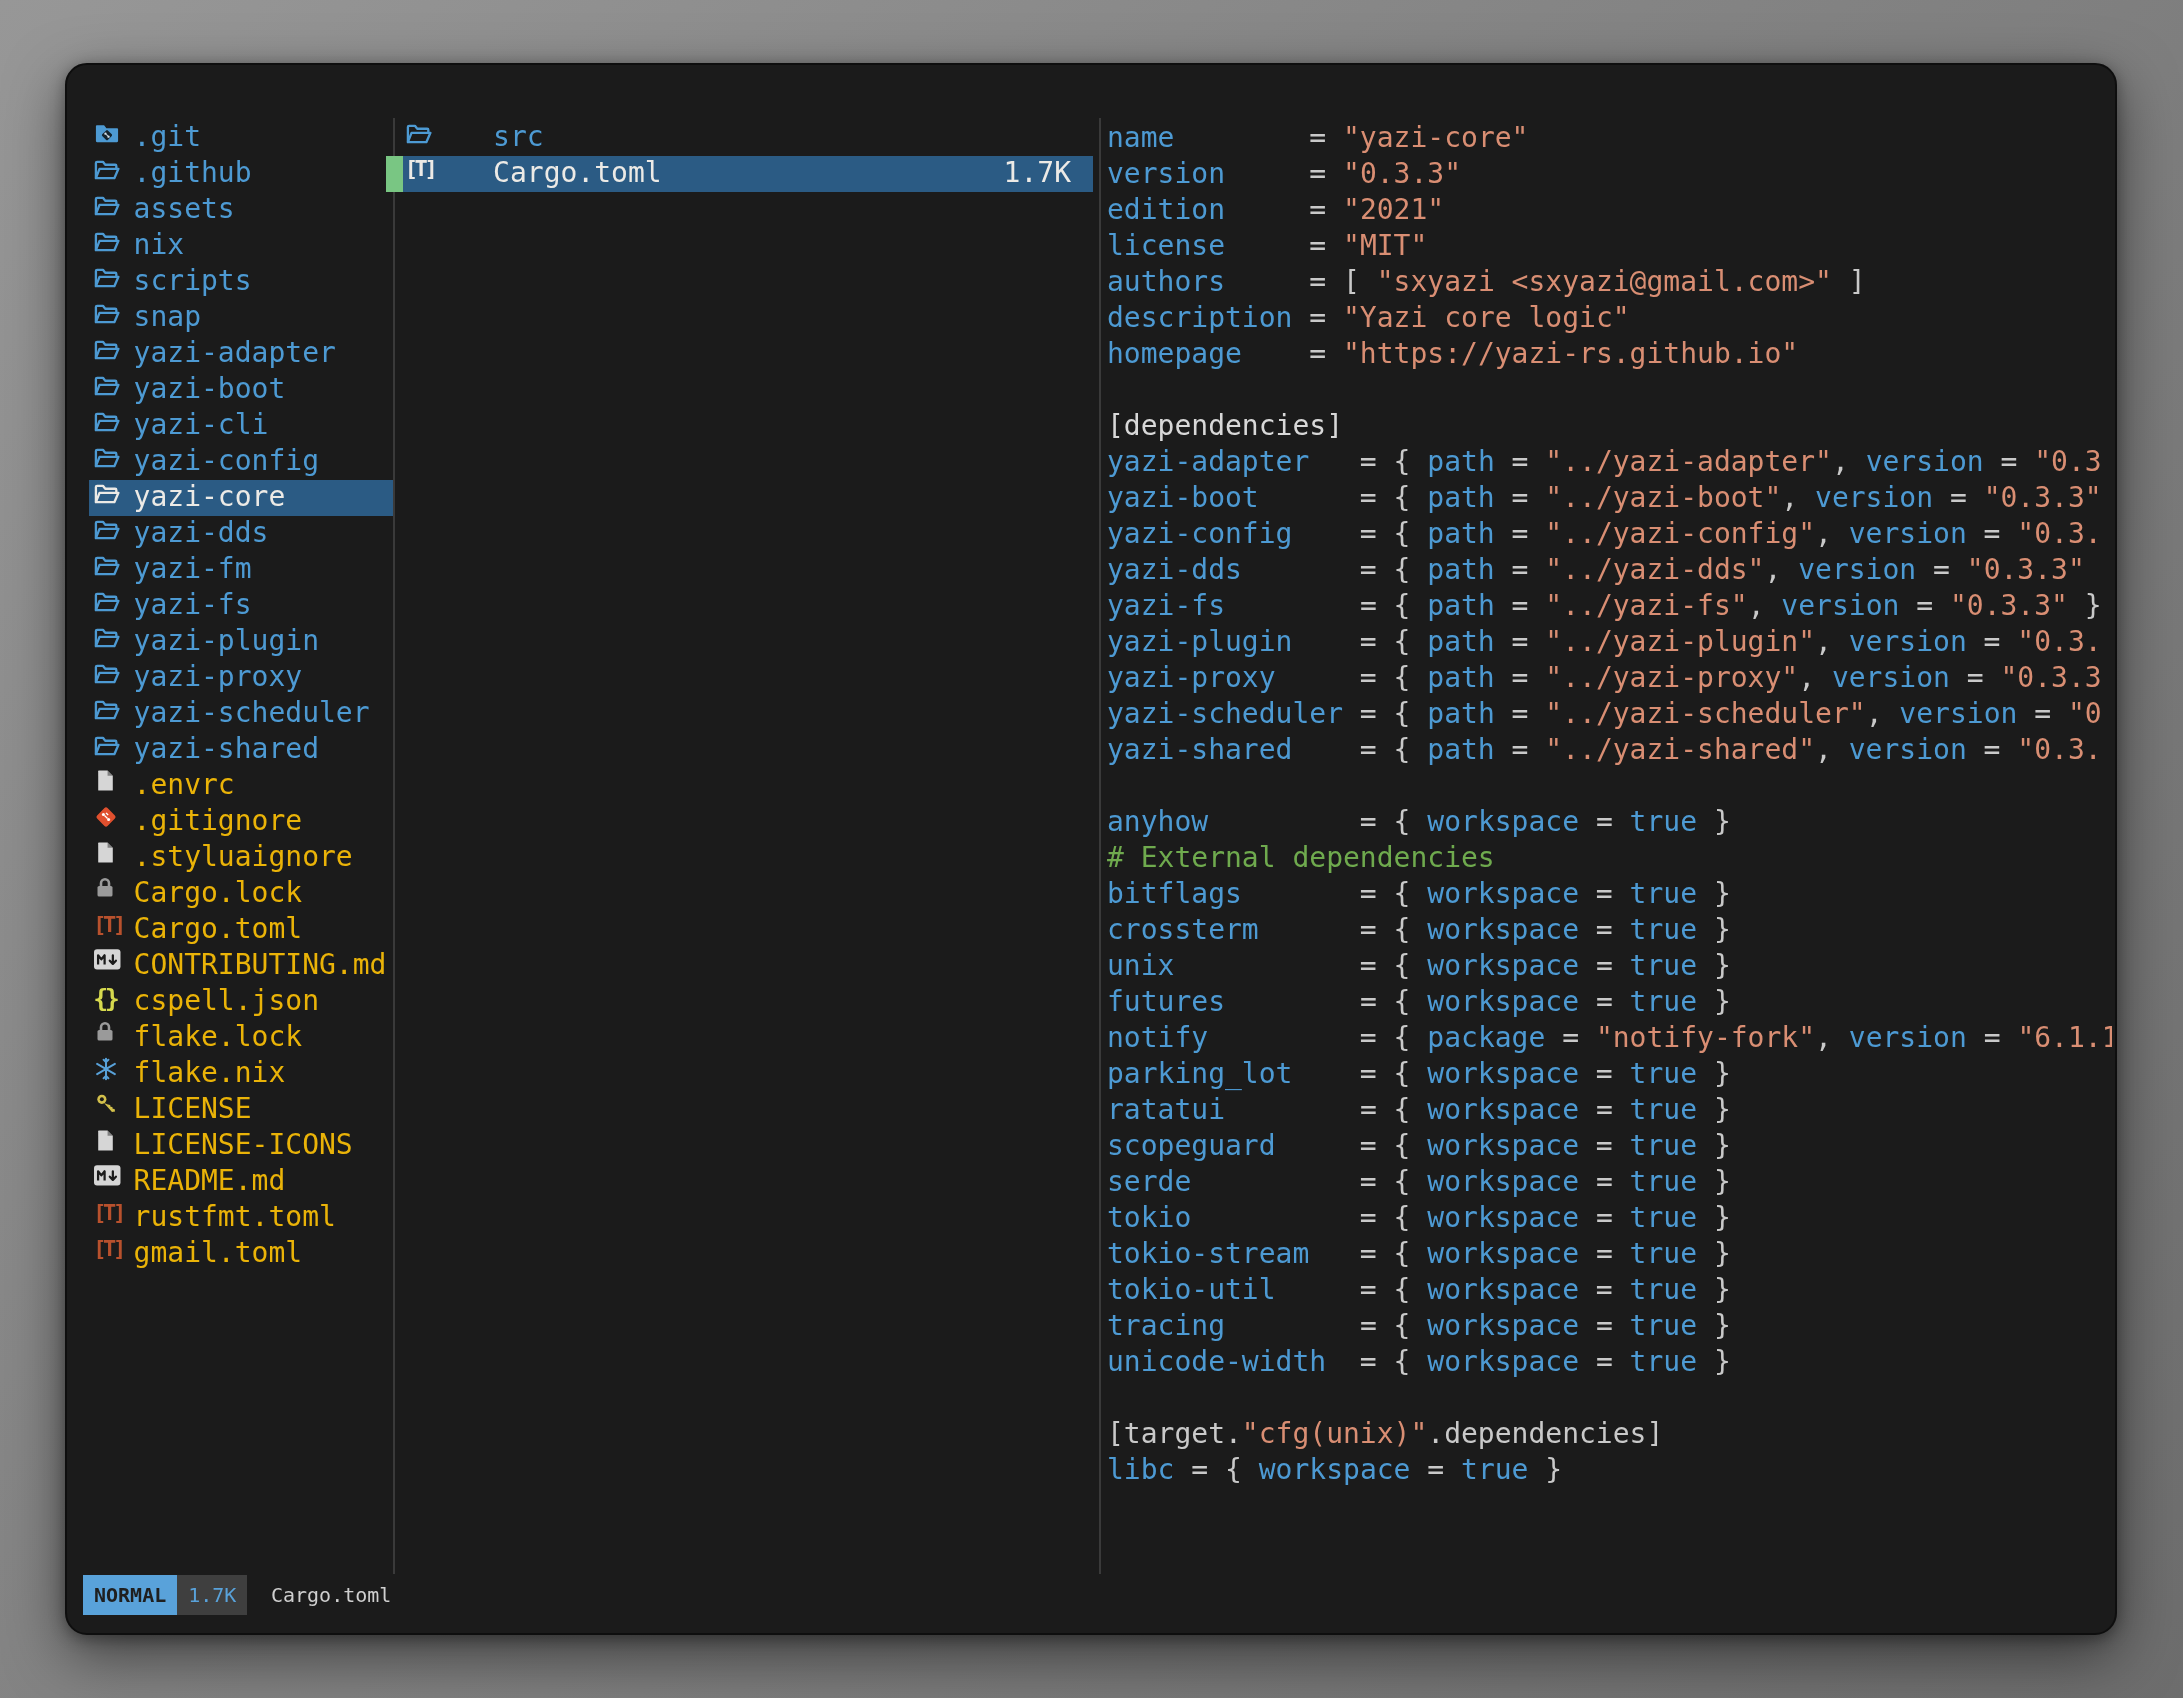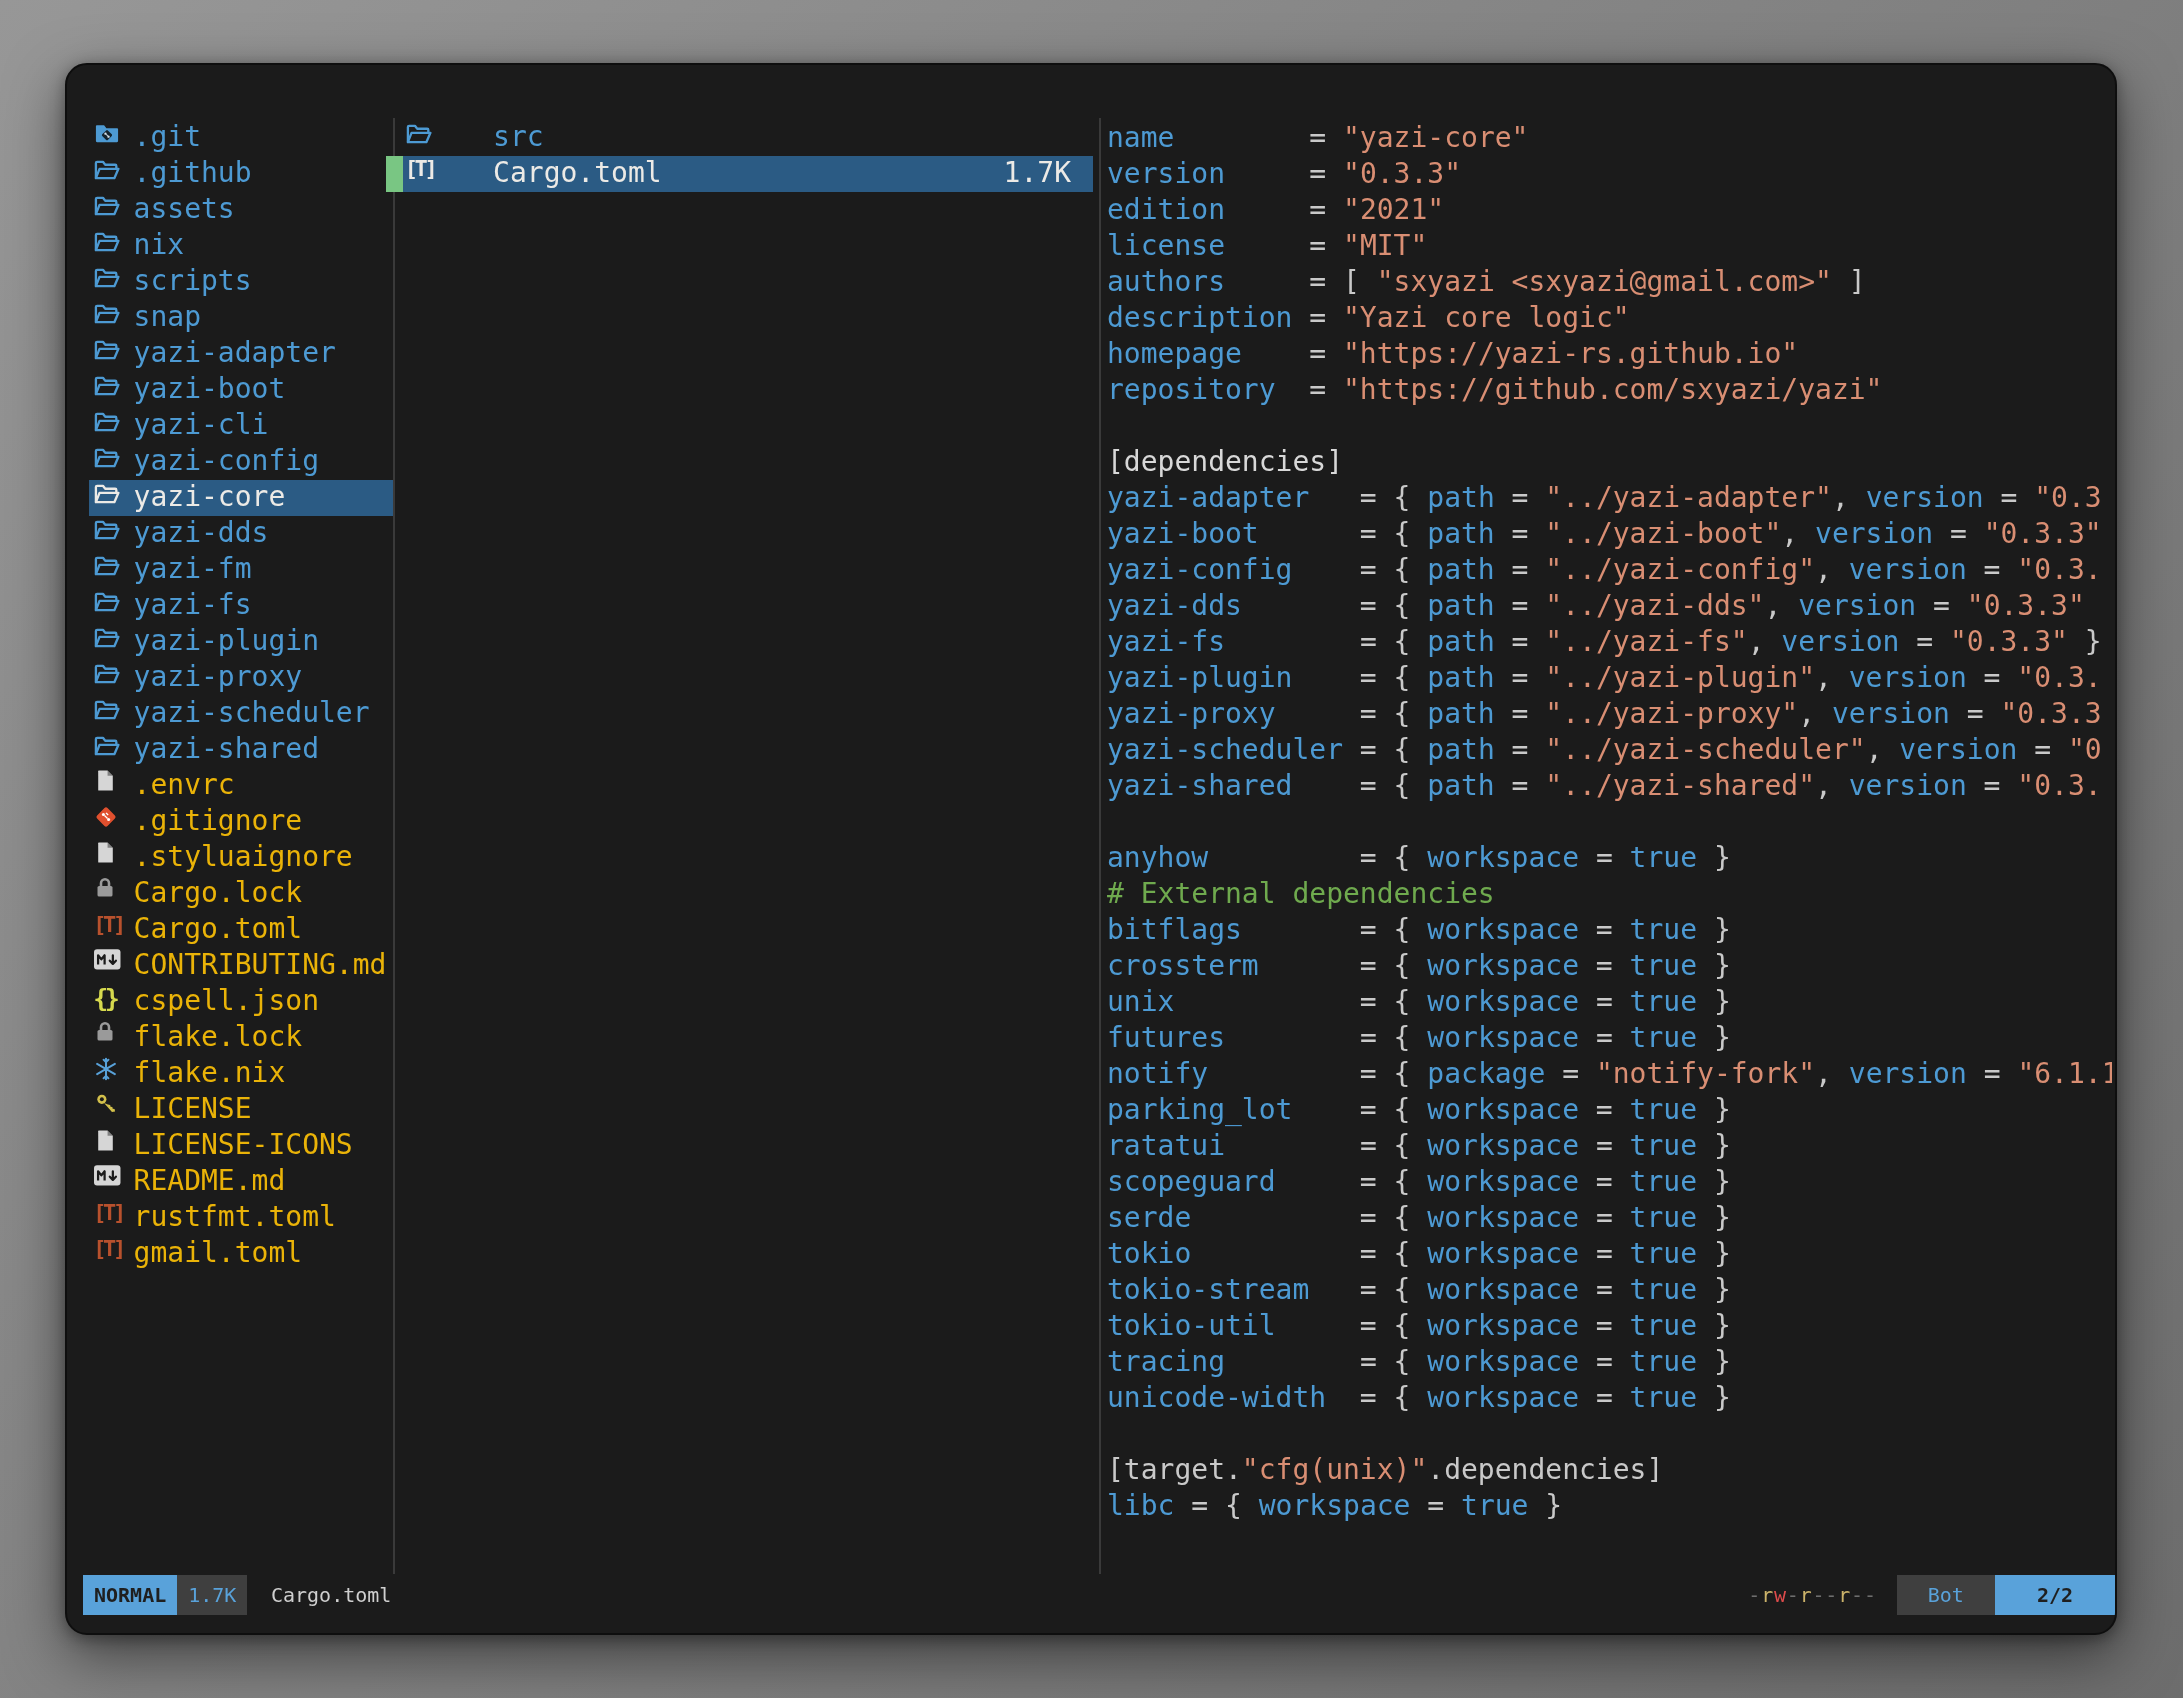--- a/index.html
+++ b/index.html
@@ -222,21 +222,20 @@
     </div>
   <div class="vsep sep-preview"></div>
   <div class="preview" id="preview">
       <div class="pline"><span class="c-key">name</span><span class="c-pun">        = </span><span class="c-str">"yazi-core"</span></div>
       <div class="pline"><span class="c-key">version</span><span class="c-pun">     = </span><span class="c-str">"0.3.3"</span></div>
       <div class="pline"><span class="c-key">edition</span><span class="c-pun">     = </span><span class="c-str">"2021"</span></div>
       <div class="pline"><span class="c-key">license</span><span class="c-pun">     = </span><span class="c-str">"MIT"</span></div>
       <div class="pline"><span class="c-key">authors</span><span class="c-pun">     = [ </span><span class="c-str">"sxyazi &lt;sxyazi@gmail.com&gt;"</span><span class="c-pun"> ]</span></div>
       <div class="pline"><span class="c-key">description</span><span class="c-pun"> = </span><span class="c-str">"Yazi core logic"</span></div>
       <div class="pline"><span class="c-key">homepage</span><span class="c-pun">    = </span><span class="c-str">"https://yazi-rs.github.io"</span></div>
-      <div class="pline"><span class="c-key">repository</span><span class="c-pun">  = </span><span class="c-str">"https://github.com/sxyazi/yazi"</span></div>
       <div class="pline">&nbsp;</div>
       <div class="pline"><span class="c-sec">[dependencies]</span></div>
       <div class="pline"><span class="c-key">yazi-adapter</span><span class="c-pun">   = { </span><span class="c-key">path</span><span class="c-pun"> = </span><span class="c-str">"../yazi-adapter"</span><span class="c-pun">, </span><span class="c-key">version</span><span class="c-pun"> = </span><span class="c-str">"0.3</span></div>
       <div class="pline"><span class="c-key">yazi-boot</span><span class="c-pun">      = { </span><span class="c-key">path</span><span class="c-pun"> = </span><span class="c-str">"../yazi-boot"</span><span class="c-pun">, </span><span class="c-key">version</span><span class="c-pun"> = </span><span class="c-str">"0.3.3"</span></div>
       <div class="pline"><span class="c-key">yazi-config</span><span class="c-pun">    = { </span><span class="c-key">path</span><span class="c-pun"> = </span><span class="c-str">"../yazi-config"</span><span class="c-pun">, </span><span class="c-key">version</span><span class="c-pun"> = </span><span class="c-str">"0.3.</span></div>
       <div class="pline"><span class="c-key">yazi-dds</span><span class="c-pun">       = { </span><span class="c-key">path</span><span class="c-pun"> = </span><span class="c-str">"../yazi-dds"</span><span class="c-pun">, </span><span class="c-key">version</span><span class="c-pun"> = </span><span class="c-str">"0.3.3"</span></div>
       <div class="pline"><span class="c-key">yazi-fs</span><span class="c-pun">        = { </span><span class="c-key">path</span><span class="c-pun"> = </span><span class="c-str">"../yazi-fs"</span><span class="c-pun">, </span><span class="c-key">version</span><span class="c-pun"> = </span><span class="c-str">"0.3.3"</span><span class="c-pun"> }</span></div>
       <div class="pline"><span class="c-key">yazi-plugin</span><span class="c-pun">    = { </span><span class="c-key">path</span><span class="c-pun"> = </span><span class="c-str">"../yazi-plugin"</span><span class="c-pun">, </span><span class="c-key">version</span><span class="c-pun"> = </span><span class="c-str">"0.3.</span></div>
       <div class="pline"><span class="c-key">yazi-proxy</span><span class="c-pun">     = { </span><span class="c-key">path</span><span class="c-pun"> = </span><span class="c-str">"../yazi-proxy"</span><span class="c-pun">, </span><span class="c-key">version</span><span class="c-pun"> = </span><span class="c-str">"0.3.3</span></div>
       <div class="pline"><span class="c-key">yazi-scheduler</span><span class="c-pun"> = { </span><span class="c-key">path</span><span class="c-pun"> = </span><span class="c-str">"../yazi-scheduler"</span><span class="c-pun">, </span><span class="c-key">version</span><span class="c-pun"> = </span><span class="c-str">"0</span></div>
@@ -262,20 +261,15 @@
       <div class="pline"><span class="c-pun">[target.</span><span class="c-str">"cfg(unix)"</span><span class="c-pun">.dependencies]</span></div>
       <div class="pline"><span class="c-key">libc</span><span class="c-pun"> = { </span><span class="c-key">workspace</span><span class="c-pun"> = </span><span class="c-key">true</span><span class="c-pun"> }</span></div>
     </div>
 
   <div class="statusbar">
     <div class="sb-left">
       <div class="badge badge-mode">NORMAL</div>
       <div class="badge badge-size">1.7K</div>
       <div class="sb-filename">Cargo.toml</div>
     </div>
-    <div class="sb-right">
-      <div class="sb-perms" id="perm"><span class="p-dim">-</span><span class="p-read">r</span><span class="p-write">w</span><span class="p-dim">-</span><span class="p-read">r</span><span class="p-dim">--</span><span class="p-read">r</span><span class="p-dim">--</span></div>
-      <div class="badge badge-bot">Bot</div>
-      <div class="badge badge-count">2/2</div>
-    </div>
   </div>
 </div>
 
 
 </body></html>

